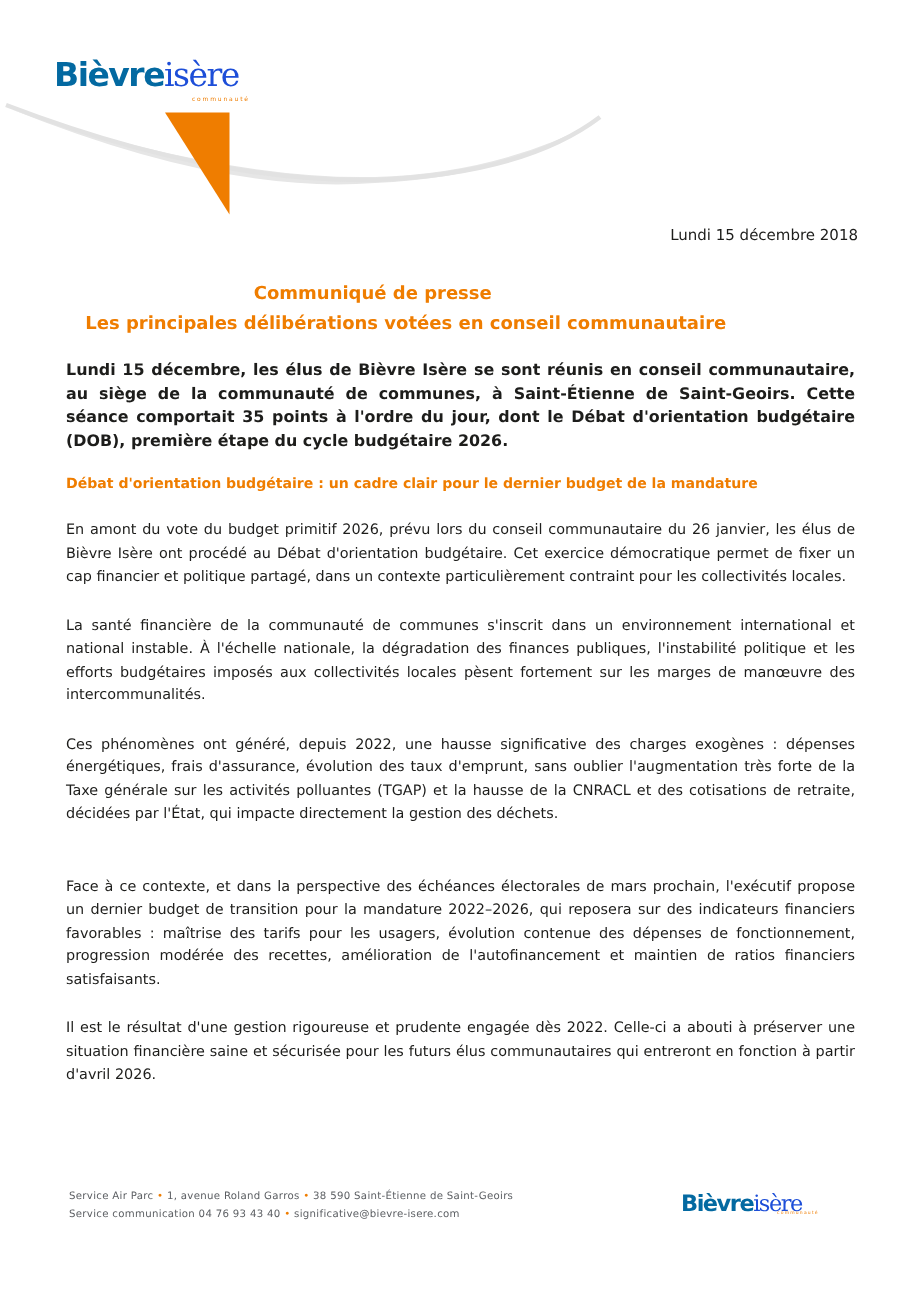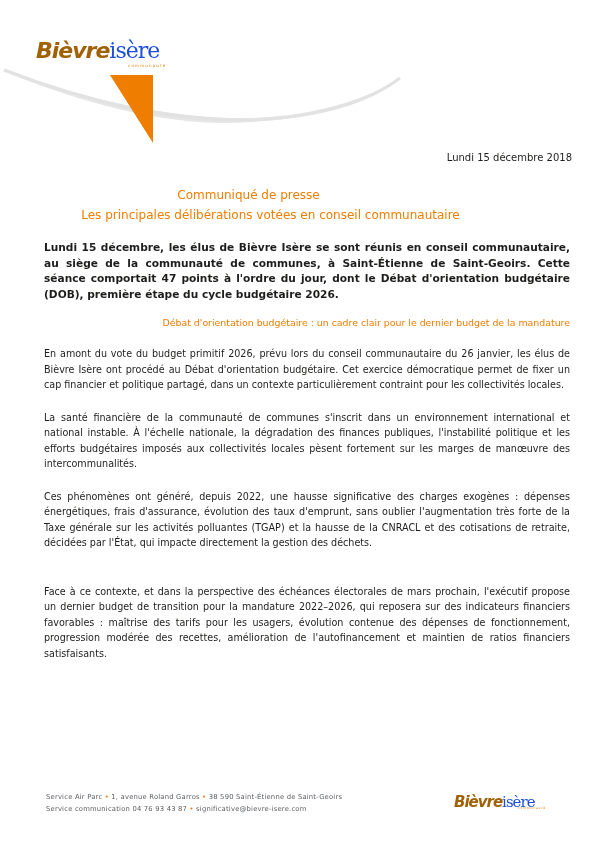--- a/index.html
+++ b/index.html
@@ -2,30 +2,30 @@
 <html><head>
   <meta charset="utf-8">
   <style>
     html, body { margin: 0; padding: 0; background: #ffffff; }
     body { width: 612px; height: 859px; position: relative; overflow: hidden;
            font-family: "DejaVu Sans", sans-serif; color: #1d1d1b; }
     .header { position: absolute; left: 0; top: 0; width: 612px; height: 150px; }
     .swoosh { position: absolute; left: 0; top: 0; }
     .logo { position: absolute; left: 36px; top: 40px; }
     .logo-text { font-family: "DejaVu Sans", sans-serif; font-size: 22px; letter-spacing: -1px; line-height: 22px; white-space: nowrap; }
-    .logo-bold { font-weight: bold; color: #a16207; font-style: italic; }
+    .logo-bold { font-weight: bold; color: #0369a1; }
     .logo-light { font-family: "DejaVu Serif", serif; color: #1d4ed8; font-weight: normal; }
     .logo-sub { position: absolute; left: 92px; top: 23px; font-size: 4px; letter-spacing: 1.2px; color: #ef7d00; white-space: nowrap; }
     .date { position: absolute; right: 40px; top: 152px; font-size: 10px; color: #1d1d1b; }
-    .title-wrap { position: absolute; left: 0; width: 497px; top: 186px; text-align: center; color: #ef7d00; font-weight: normal; }
+    .title-wrap { position: absolute; left: 0; width: 497px; top: 186px; text-align: center; color: #ef7d00; font-weight: bold; }
     .title-1 { font-size: 12px; line-height: 18px; }
     .title-2 { font-size: 12px; line-height: 22px; padding-left: 44px; }
     .content { position: absolute; left: 44px; width: 526px; top: 240px; }
     .lead { font-size: 10.6px; font-weight: bold; line-height: 15.5px; text-align: justify; margin: 0; }
-    .h-orange { font-size: 9.4px; font-weight: normal; color: #ef7d00; margin: 14px 0 0 0; line-height: 14px; text-align: right; }
+    .h-orange { font-size: 9.4px; font-weight: bold; color: #ef7d00; margin: 14px 0 0 0; line-height: 14px; }
     .h-black { font-size: 9.4px; font-weight: bold; color: #1d1d1b; margin: 0; line-height: 14px; }
     .para { font-size: 9.6px; line-height: 15.5px; text-align: justify; margin: 0; }
     .gap-s { height: 16px; }
     .gap-m { height: 17px; }
     .footer { position: absolute; left: 46px; top: 791px; width: 540px; }
     .f-org { font-size: 8.4px; color: #ef7d00; letter-spacing: 1.6px; line-height: 12px; }
     .f-line { font-size: 6.8px; color: #5b5e62; line-height: 12px; letter-spacing: 0.2px; white-space: nowrap; }
     .dot { color: #ef7d00; }
     .f-logo { position: absolute; left: 408px; top: 0px; }
     .f-logo .logo-text { font-size: 15px; }
@@ -55,45 +55,46 @@
 </div>
 
 <div class="date">Lundi 15 décembre 2018</div>
 
 <div class="title-wrap">
   <div class="title-1">Communiqué de presse</div>
   <div class="title-2">Les principales délibérations votées en conseil communautaire</div>
 </div>
 
 <div class="content">
-  <p class="lead">Lundi 15 décembre, les élus de Bièvre Isère se sont réunis en conseil communautaire, au siège de la communauté de communes, à Saint-Étienne de Saint-Geoirs. Cette séance comportait 47 points à l'ordre du jour, dont le Débat d'orientation budgétaire (DOB), première étape du cycle budgétaire 2026.</p>
+  <p class="lead">Lundi 15 décembre, les élus de Bièvre Isère se sont réunis en conseil communautaire, au siège de la communauté de communes, à Saint-Étienne de Saint-Geoirs. Cette séance comportait 35 points à l'ordre du jour, dont le Débat d'orientation budgétaire (DOB), première étape du cycle budgétaire 2026.</p>
 
   <p class="h-orange">Débat d'orientation budgétaire : un cadre clair pour le dernier budget de la mandature</p>
   <div class="gap-s"></div>
   <p class="para">En amont du vote du budget primitif 2026, prévu lors du conseil communautaire du 26 janvier, les élus de Bièvre Isère ont procédé au Débat d'orientation budgétaire. Cet exercice démocratique permet de fixer un cap financier et politique partagé, dans un contexte particulièrement contraint pour les collectivités locales.</p>
   <div class="gap-m"></div>
   <p class="para">La santé financière de la communauté de communes s'inscrit dans un environnement international et national instable. À l'échelle nationale, la dégradation des finances publiques, l'instabilité politique et les efforts budgétaires imposés aux collectivités locales pèsent fortement sur les marges de manœuvre des intercommunalités.</p>
   <div class="gap-m"></div>
   <p class="para">Ces phénomènes ont généré, depuis 2022, une hausse significative des charges exogènes : dépenses énergétiques, frais d'assurance, évolution des taux d'emprunt, sans oublier l'augmentation très forte de la Taxe générale sur les activités polluantes (TGAP) et la hausse de la CNRACL et des cotisations de retraite, décidées par l'État, qui impacte directement la gestion des déchets.</p>
   <div class="gap-m"></div>
   <div class="gap-s"></div>
   <p class="para">Face à ce contexte, et dans la perspective des échéances électorales de mars prochain, l'exécutif propose un dernier budget de transition pour la mandature 2022–2026, qui reposera sur des indicateurs financiers favorables : maîtrise des tarifs pour les usagers, évolution contenue des dépenses de fonctionnement, progression modérée des recettes, amélioration de l'autofinancement et maintien de ratios financiers satisfaisants.</p>
   <div class="gap-m"></div>
+  <p class="para">Il est le résultat d'une gestion rigoureuse et prudente engagée dès 2022. Celle-ci a abouti à préserver une situation financière saine et sécurisée pour les futurs élus communautaires qui entreront en fonction à partir d'avril 2026.</p>
 </div>
 
 <div class="footer">
   <div class="f-line">
     <span>Service Air Parc</span>
     <span class="dot">•</span>
     <span>1, avenue Roland Garros</span>
     <span class="dot">•</span>
     <span>38 590 Saint-Étienne de Saint-Geoirs</span>
   </div>
   <div class="f-line">
-    <span>Service communication 04 76 93 43 87</span>
+    <span>Service communication 04 76 93 43 40</span>
     <span class="dot">•</span>
     <span>significative@bievre-isere.com</span>
   </div>
   <div class="f-logo">
     <div class="logo-text">
       <span class="logo-bold">Bièvre</span><span class="logo-light">isère</span>
     </div>
     <div class="logo-sub">communauté</div>
   </div>
 </div>

